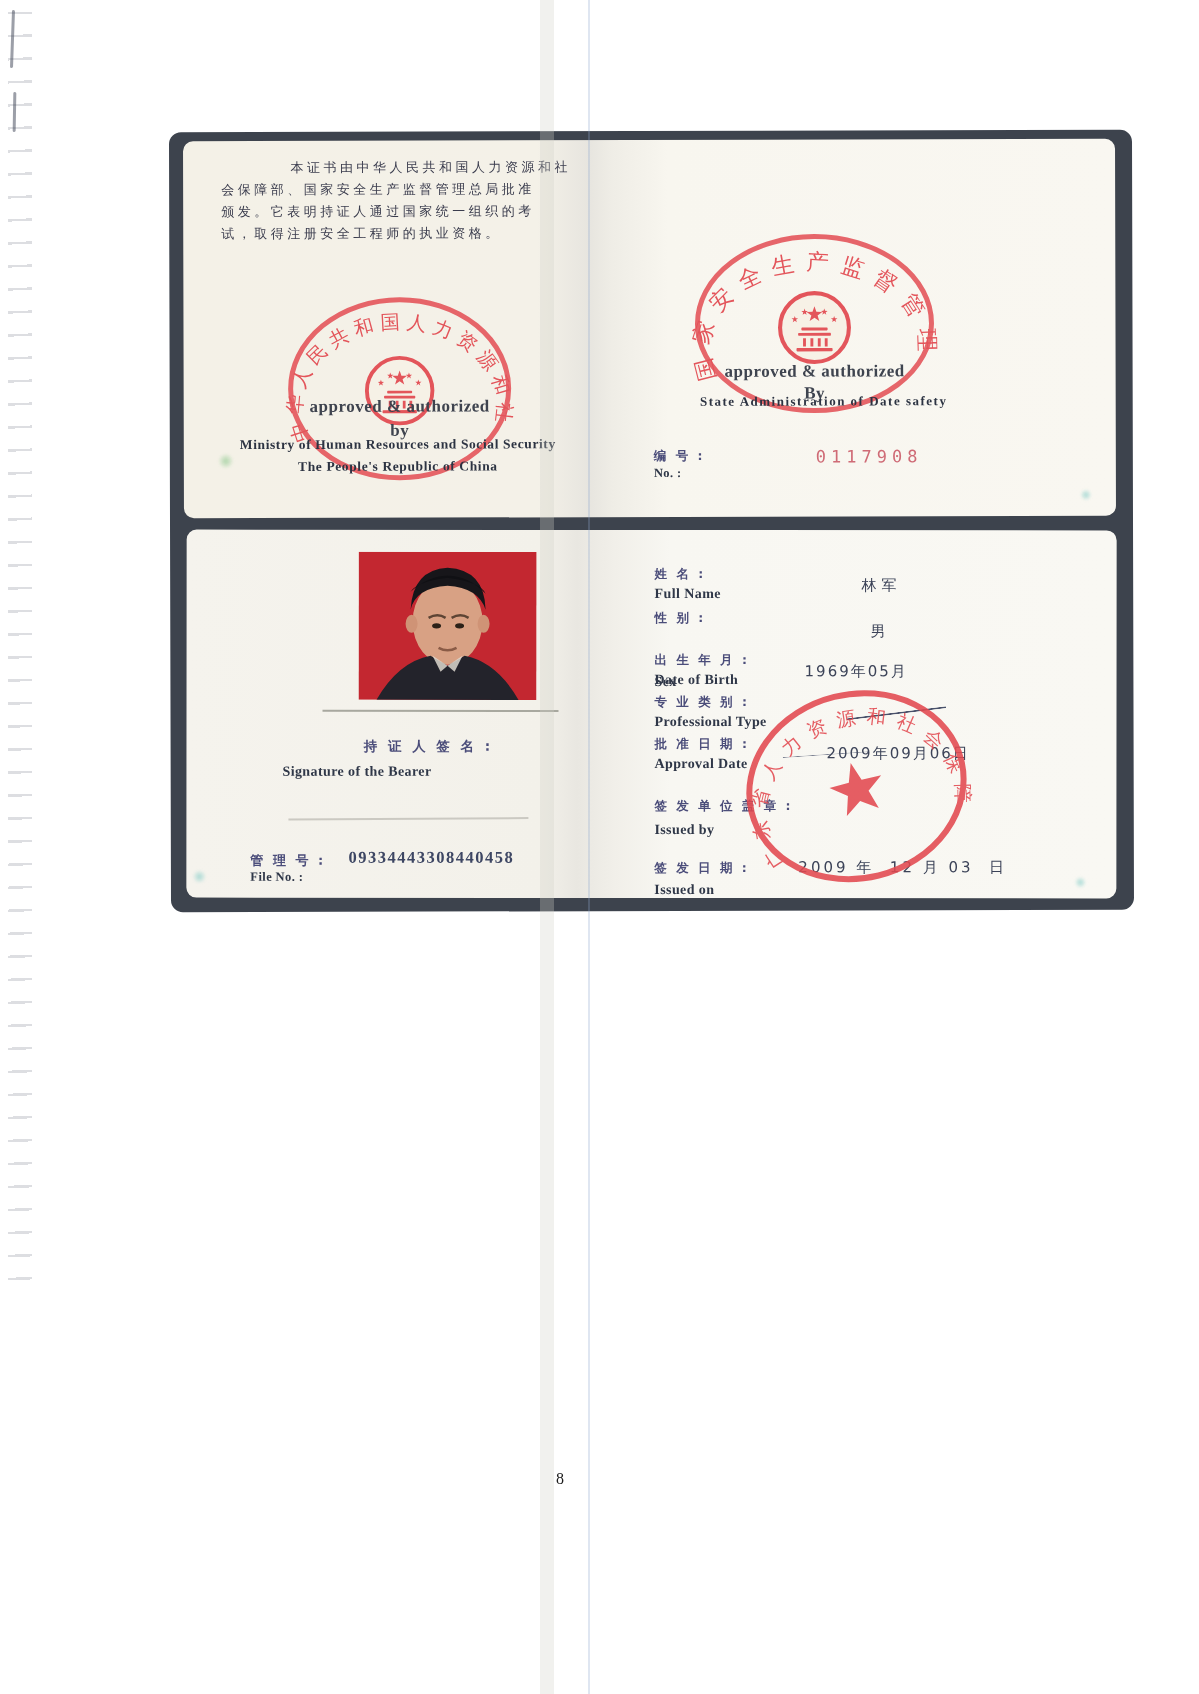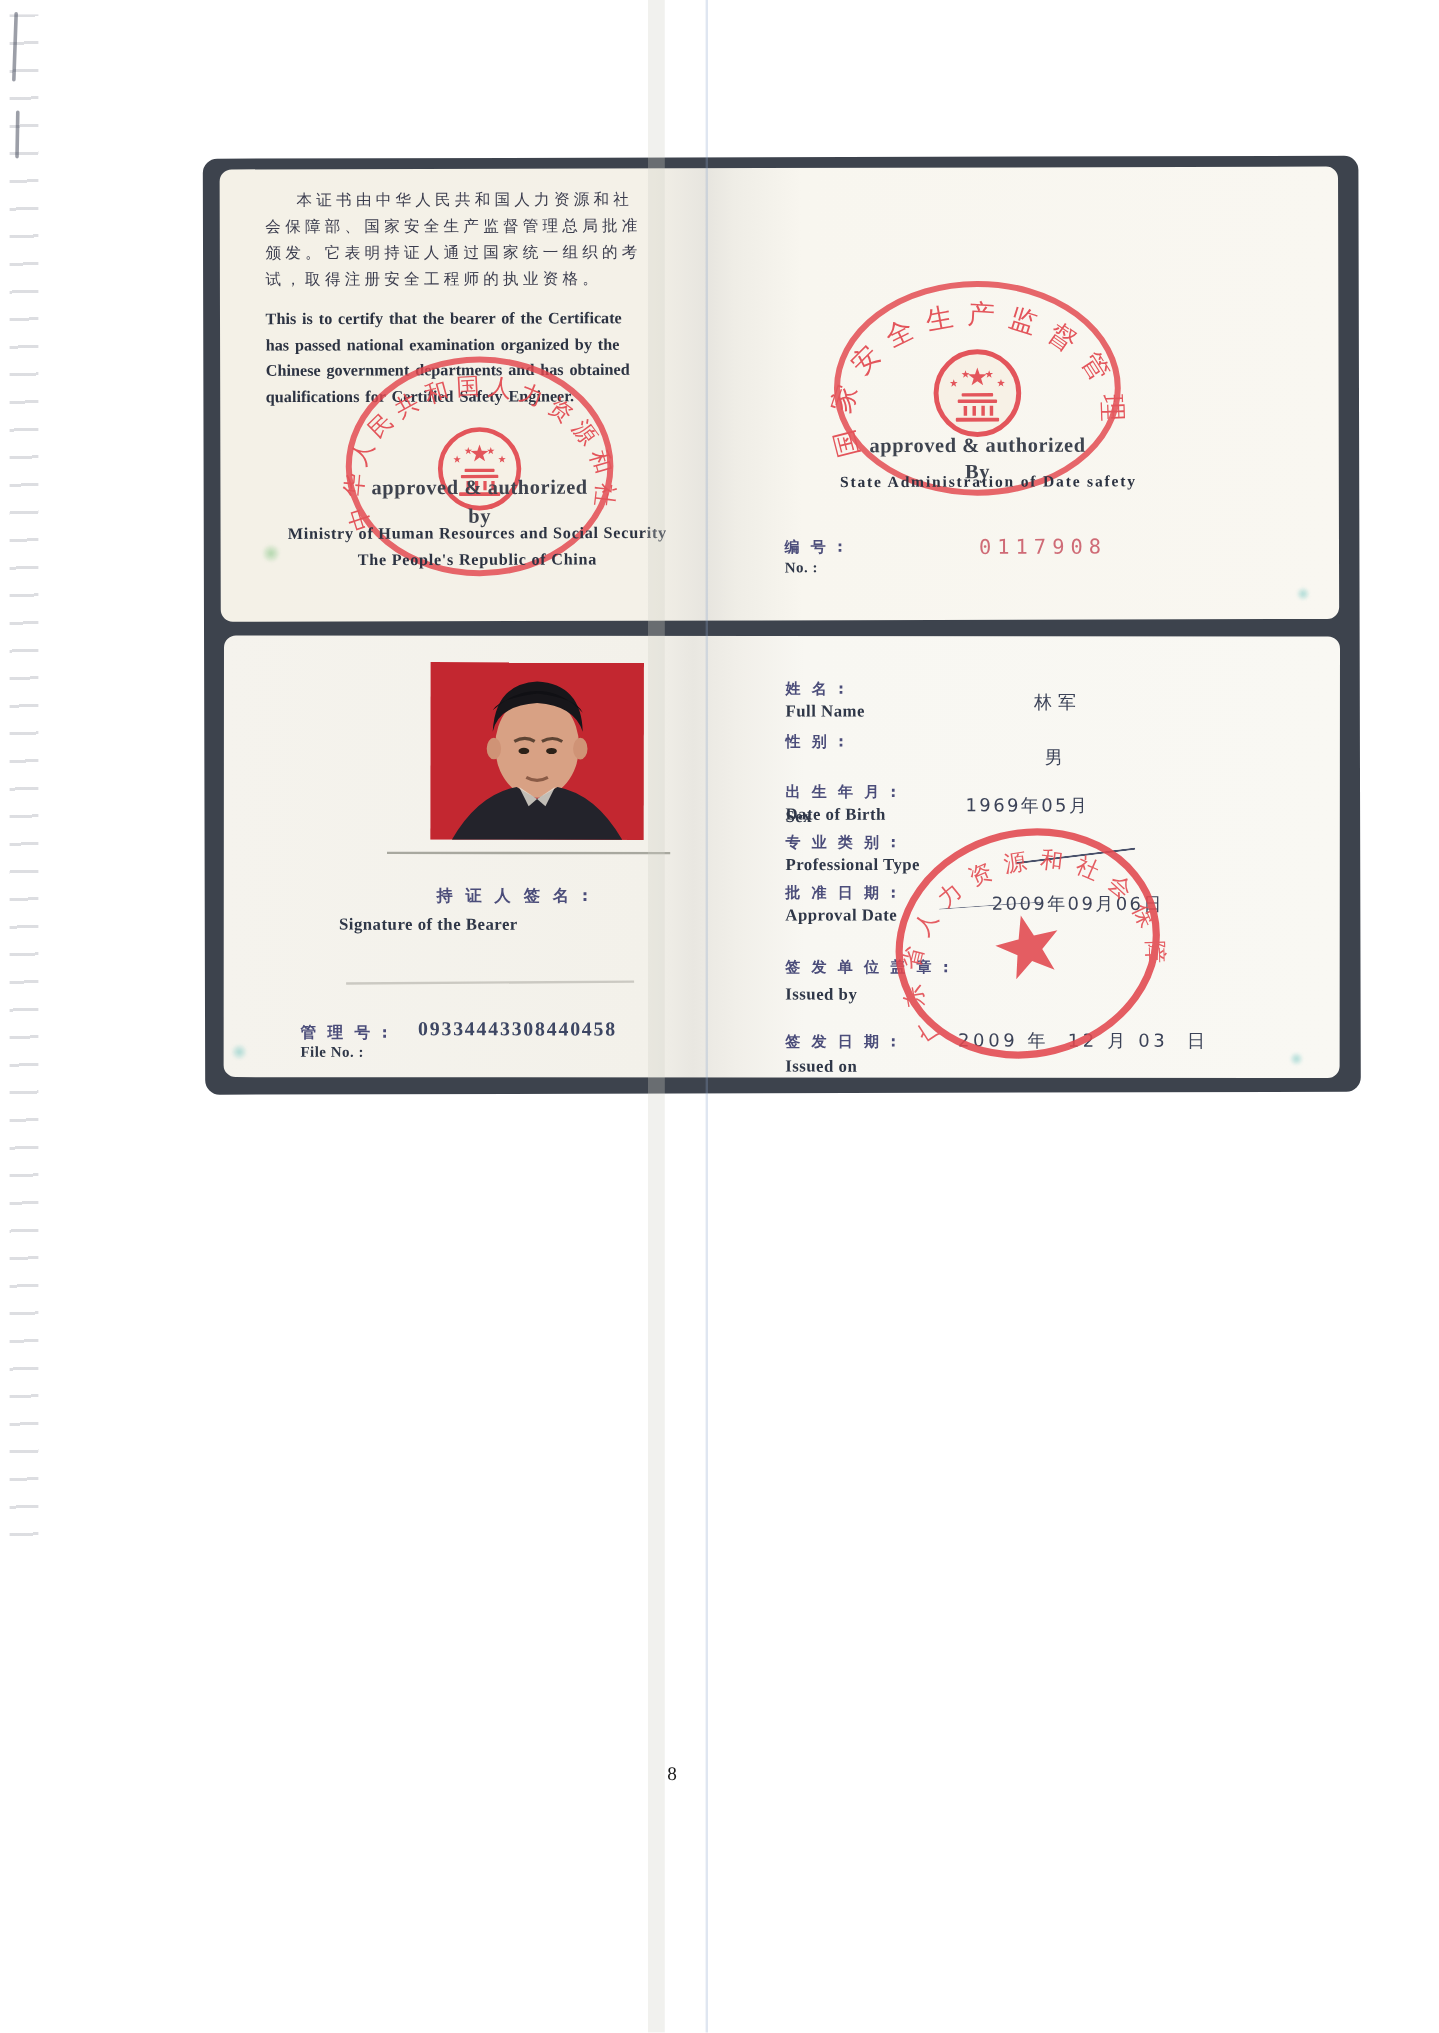--- a/index.html
+++ b/index.html
@@ -24,21 +24,21 @@
 
   .spread{position:absolute;border-radius:10px;overflow:hidden;}
   .spread-top{left:14px;top:9px;width:932px;height:377px;
     background:linear-gradient(90deg,#f4f1e7 0%,#f4f1e8 38%,#e7e5df 43.5%,#efede6 46%,#f8f6ef 52%,#f9f7f1 100%);}
   .spread-bottom{left:16px;top:399px;width:930px;height:368px;transform:rotate(.2deg);
     background:linear-gradient(90deg,#f5f3ed 0%,#f3f1ea 38%,#e9e7e1 42%,#f1efe9 46%,#f8f7f2 52%,#f9f8f3 100%);}
 
   
   .cn{color:#3b3d4e;}
   .cn-line{font-size:13px;line-height:22px;letter-spacing:3.5px;white-space:nowrap;}
-  .indent{padding-left:26px;}
+  .indent{padding-left:26px;text-align:right;}
   .en-par{font-family:"Liberation Serif",serif;font-weight:600;font-size:13.5px;
     line-height:21.5px;color:#2c3342;word-spacing:1.5px;}
   .serif{font-family:"Liberation Serif",serif;}
   .lab-cn{position:absolute;color:#4b4d7a;font-size:12.5px;letter-spacing:2.5px;white-space:nowrap;font-weight:bold;}
   .lab-en{position:absolute;font-family:"Liberation Serif",serif;font-weight:600;
     font-size:14px;color:#2f3748;letter-spacing:.4px;white-space:nowrap;}
   .val{position:absolute;color:#3c4358;font-size:15px;letter-spacing:3px;white-space:pre;}
   .seal-overlay{position:absolute;width:100%;text-align:center;
     font-family:"Liberation Serif",serif;font-weight:700;font-size:17px;color:#2f3542;
     letter-spacing:.5px;white-space:nowrap;}
@@ -91,26 +91,20 @@
 
     <div class="spread spread-top">
 
       <div class="cn" style="position:absolute;left:38px;top:16px;width:350px;">
         <div class="cn-line indent">本证书由中华人民共和国人力资源和社</div>
         <div class="cn-line">会保障部、国家安全生产监督管理总局批准</div>
         <div class="cn-line">颁发。它表明持证人通过国家统一组织的考</div>
         <div class="cn-line">试，取得注册安全工程师的执业资格。</div>
       </div>
 
-      <div class="en-par" style="position:absolute;left:38px;top:114px;width:352px;">
-        <div>This is to certify that the bearer of the Certificate</div>
-        <div>has passed national examination organized by the</div>
-        <div>Chinese government departments and has obtained</div>
-        <div>qualifications for  Certified Safety Engineer.</div>
-      </div>
 
       <div class="sealwrap" style="left:100px;top:152px;width:232px;height:192px;">
         <svg width="232" height="192" viewBox="0 0 232 192">
           <ellipse cx="116" cy="96" rx="109" ry="89" fill="none" stroke="#e2484f" stroke-width="5" opacity=".9"></ellipse>
           <use href="#cn-emblem" transform="translate(116,98) scale(.78)"></use>
           <path id="ringL" d="M 26,146 A 98,79 0 1 1 206,146" fill="none"></path>
           <text font-size="19.5" letter-spacing="6" fill="#e2484f" font-family="DejaVu Sans, sans-serif">
             <textPath href="#ringL">中华人民共和国人力资源和社会保障部</textPath>
           </text>
         </svg>

